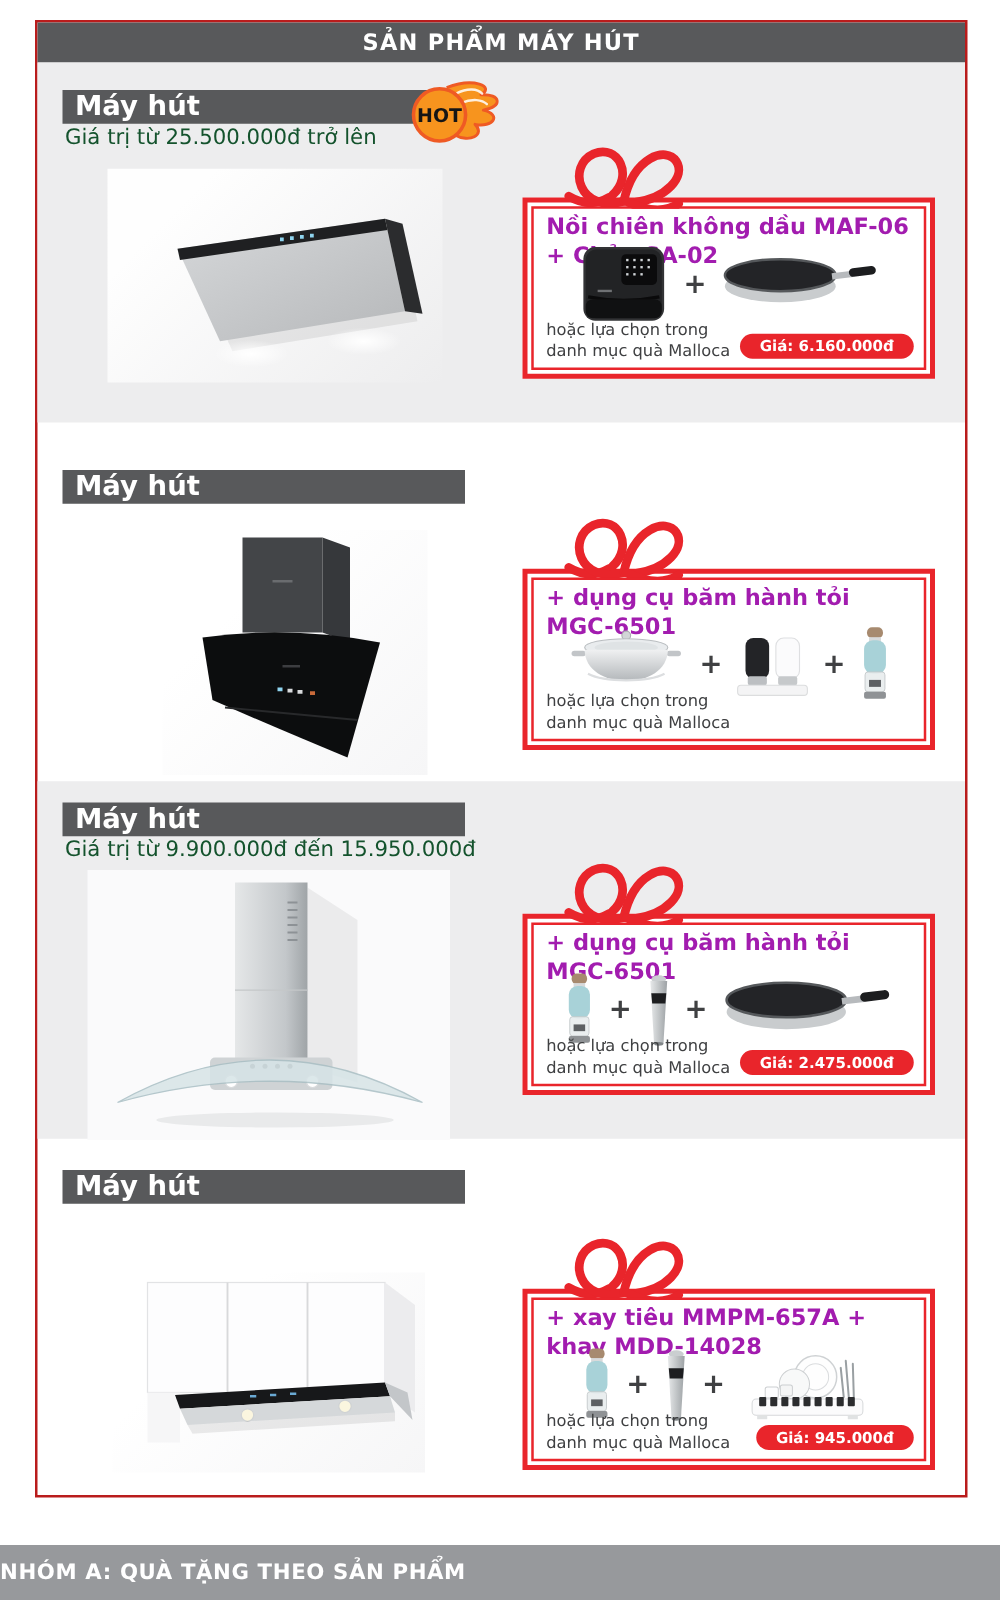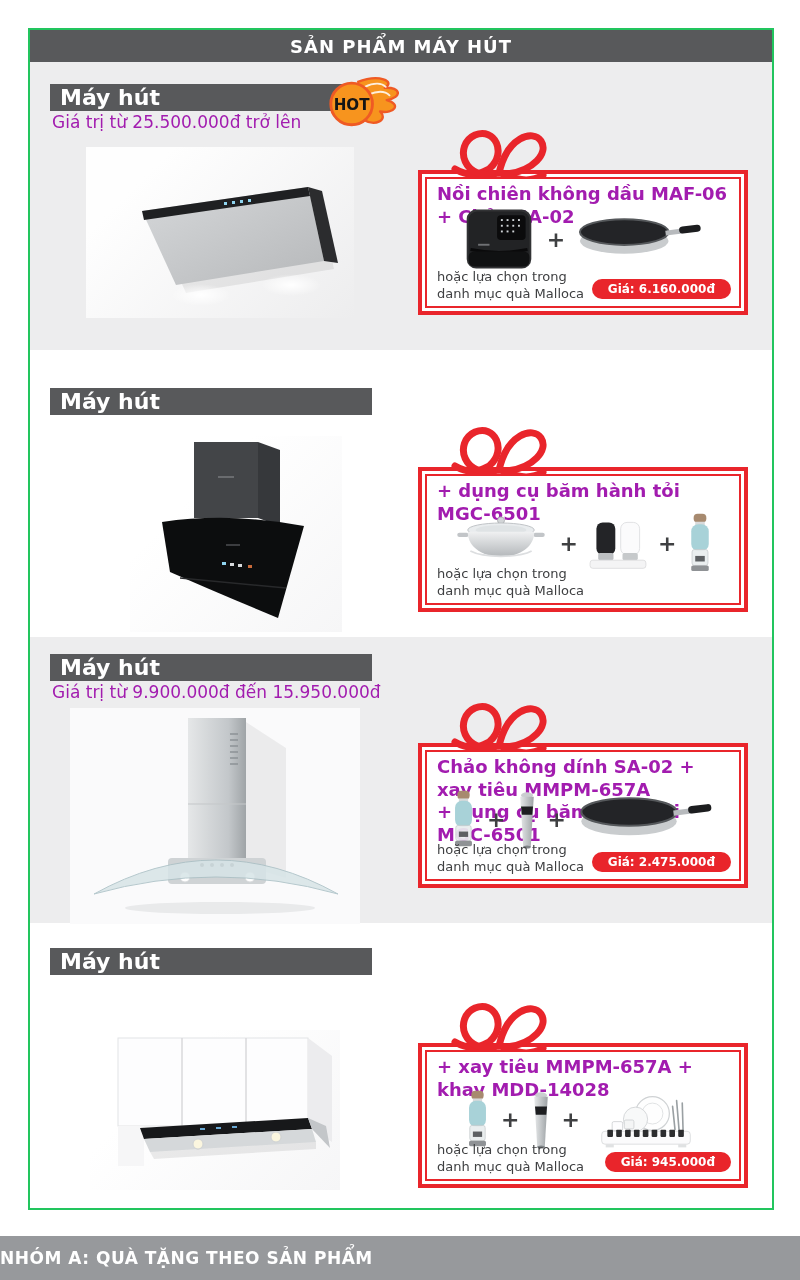--- a/index.html
+++ b/index.html
@@ -1,37 +1,37 @@
 <!DOCTYPE html>
 <html><head>
 <meta charset="utf-8">
 <style>
   html,body{margin:0;padding:0;}
   body{
     width:800px;height:1280px;position:relative;overflow:hidden;background:#ffffff;
     font-family:"DejaVu Sans","Liberation Sans",sans-serif;color:#3f4042;
   }
   .frame{
-    position:absolute;left:28px;top:28px;width:742px;height:1178px;
-    border:2px solid #22c55e;background:#ffffff;
+    position:absolute;left:28px;top:16px;width:742px;height:1178px;
+    border:2px solid #b91c1c;background:#ffffff;
   }
   .header-bar{
     position:absolute;left:0;top:0;width:742px;height:32px;background:#58595b;
     display:flex;align-items:center;justify-content:center;
   }
   .header-bar span{color:#fff;font-weight:bold;font-size:18px;letter-spacing:1px;}
   .band{position:absolute;left:0;width:742px;background:#ededee;}
   .band1{top:32px;height:288px;}
   .band2{top:607px;height:286px;}
   .label-bar{
     position:absolute;left:20px;width:322px;height:27px;background:#58595b;
     color:#fff;font-weight:bold;font-size:22px;line-height:27px;padding-left:10px;
     box-sizing:border-box;
   }
-  .range-text{position:absolute;left:22px;font-size:17px;color:#a21caf;}
+  .range-text{position:absolute;left:22px;font-size:17px;color:#14532d;}
   .photo{position:absolute;background:linear-gradient(135deg,#fefefe 20%,#ededee 100%);}
   .photo.white{background:linear-gradient(135deg,#ffffff 30%,#f6f6f7 100%);}
   .photo svg{display:block;width:100%;height:100%;}
   .hot{position:absolute;left:297px;top:45px;width:72px;height:54px;z-index:3;}
   .gift{
     position:absolute;left:388px;width:330px;height:145px;background:#fff;
     border:4px solid #e9252b;padding:3px;box-sizing:border-box;z-index:2;
   }
   .gift-inner{position:relative;width:100%;height:100%;border:2px solid #e9252b;box-sizing:border-box;}
   .bow{position:absolute;top:-49px;left:22px;width:112px;height:54px;}
@@ -272,21 +272,20 @@
     <svg class="bow" viewBox="0 0 110 54">
       <g stroke="#e9252b" stroke-width="7" fill="none" stroke-linecap="round">
         <path d="M10 44 C22 51 32 51 42 45"></path>
         <path d="M54 48 C18 58 8 20 30 10 C50 2 62 28 45 43"></path>
         <path d="M54 48 C62 12 88 4 96 16 C104 28 88 46 62 49"></path>
         <path d="M56 48 C72 56 86 58 98 50"></path>
       </g>
     </svg>
     <div class="gift-inner">
       <div class="gift-title">
-        <div>Chảo không dính SA-02 + xay tiêu MMPM-657A</div>
         <div>+ dụng cụ băm hành tỏi MGC-6501</div>
       </div>
       <div class="gift-items" style="top:38px;height:60px">
         <svg width="27" height="60" viewBox="0 0 34 78">
           <rect x="9" y="1" width="16" height="11" rx="5" fill="#a78a6f"></rect>
           <rect x="11" y="11" width="12" height="5" fill="#d8dadb"></rect>
           <rect x="6" y="14" width="22" height="34" rx="9" fill="#a8d2d8"></rect>
           <rect x="7" y="46" width="20" height="20" rx="3" fill="#e9edee" opacity="0.92" stroke="#c3c8ca"></rect>
           <rect x="11" y="54" width="12" height="7" fill="#5d6063"></rect>
           <rect x="6" y="66" width="22" height="7" rx="2" fill="#8f9295"></rect>

